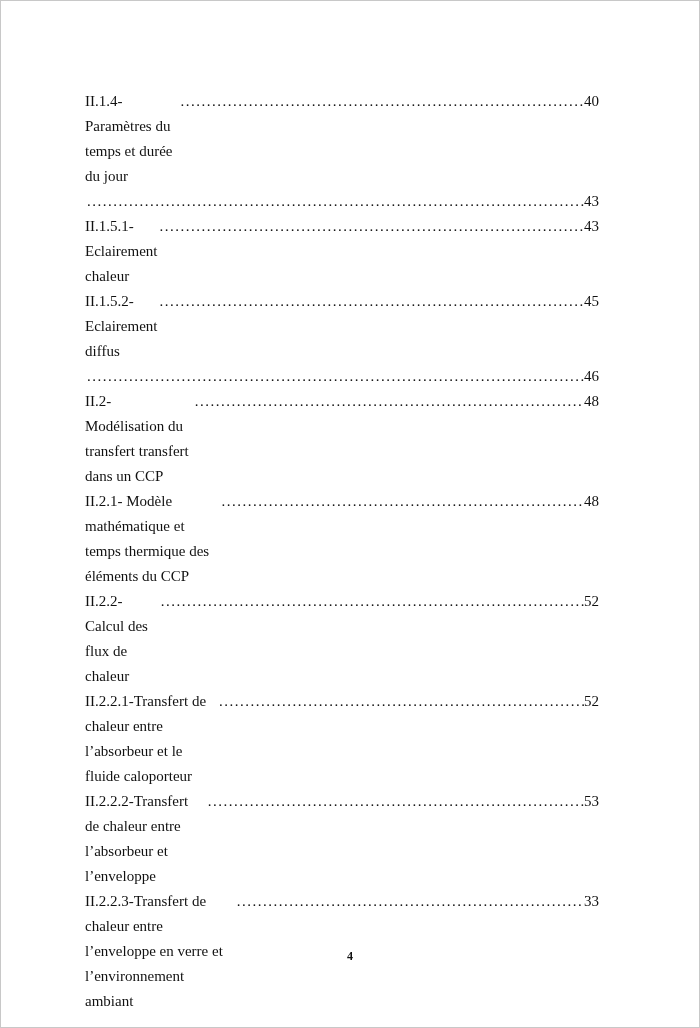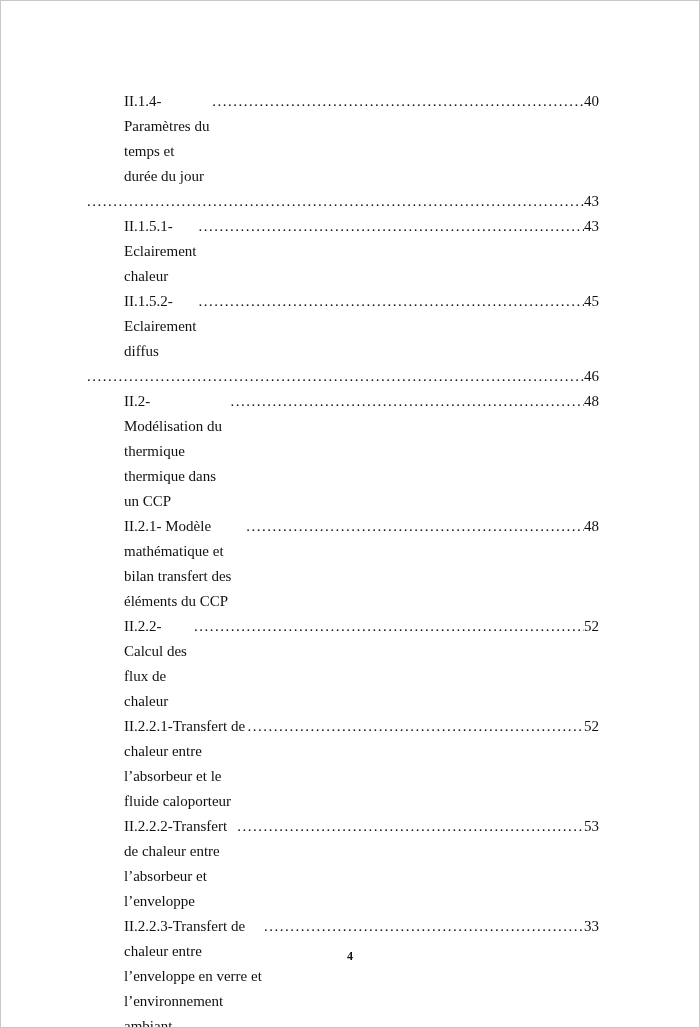--- a/index.html
+++ b/index.html
@@ -29,21 +29,20 @@
     line-height: 25px;
   }
   .toc-row {
     display: flex;
     align-items: baseline;
     min-width: 0;
   }
   .toc-text {
     white-space: pre-wrap;
     flex: 0 1 auto;
-    margin-left: 39px;
   }
   .leader {
     flex: 1 1 auto;
     min-width: 8px;
     overflow: hidden;
     white-space: nowrap;
     letter-spacing: 1.5px;
     padding: 0 1px 0 2px;
   }
   .toc-page {
@@ -93,28 +92,28 @@
         </div>
       </div>
       <div class="toc-entry">
         <div class="toc-row">
           <span class="leader">............................................................................................................................................................................................................................</span>
           <span class="toc-page">46</span>
         </div>
       </div>
       <div class="toc-entry">
         <div class="toc-row">
-          <span class="toc-text">II.2- Modélisation du thermique thermique dans un CCP </span>
+          <span class="toc-text">II.2- Modélisation du transfert transfert dans un CCP </span>
           <span class="leader">............................................................................................................................................................................................................................</span>
           <span class="toc-page">48</span>
         </div>
       </div>
       <div class="toc-entry">
         <div class="toc-row">
-          <span class="toc-text">II.2.1- Modèle mathématique et bilan transfert des éléments du CCP </span>
+          <span class="toc-text">II.2.1- Modèle mathématique et temps thermique des éléments du CCP </span>
           <span class="leader">............................................................................................................................................................................................................................</span>
           <span class="toc-page">48</span>
         </div>
       </div>
       <div class="toc-entry">
         <div class="toc-row">
           <span class="toc-text">II.2.2- Calcul des flux de chaleur </span>
           <span class="leader">............................................................................................................................................................................................................................</span>
           <span class="toc-page">52</span>
         </div>

